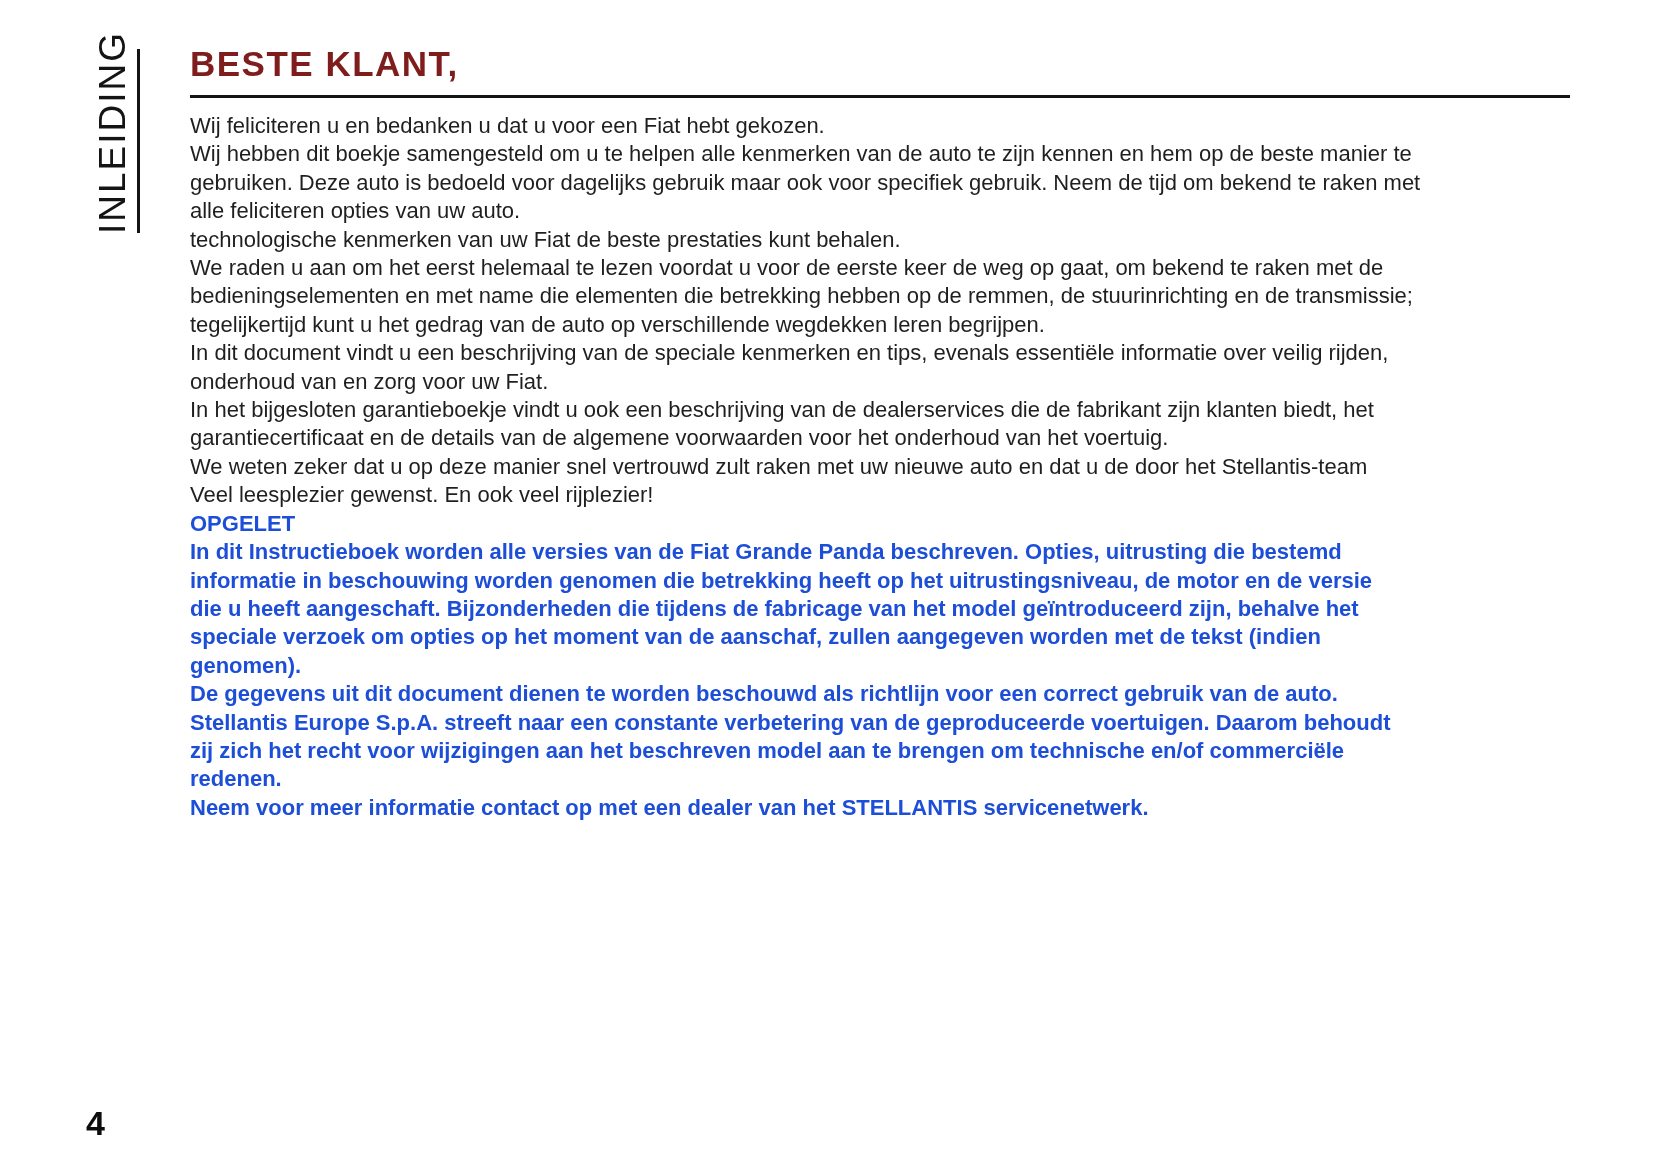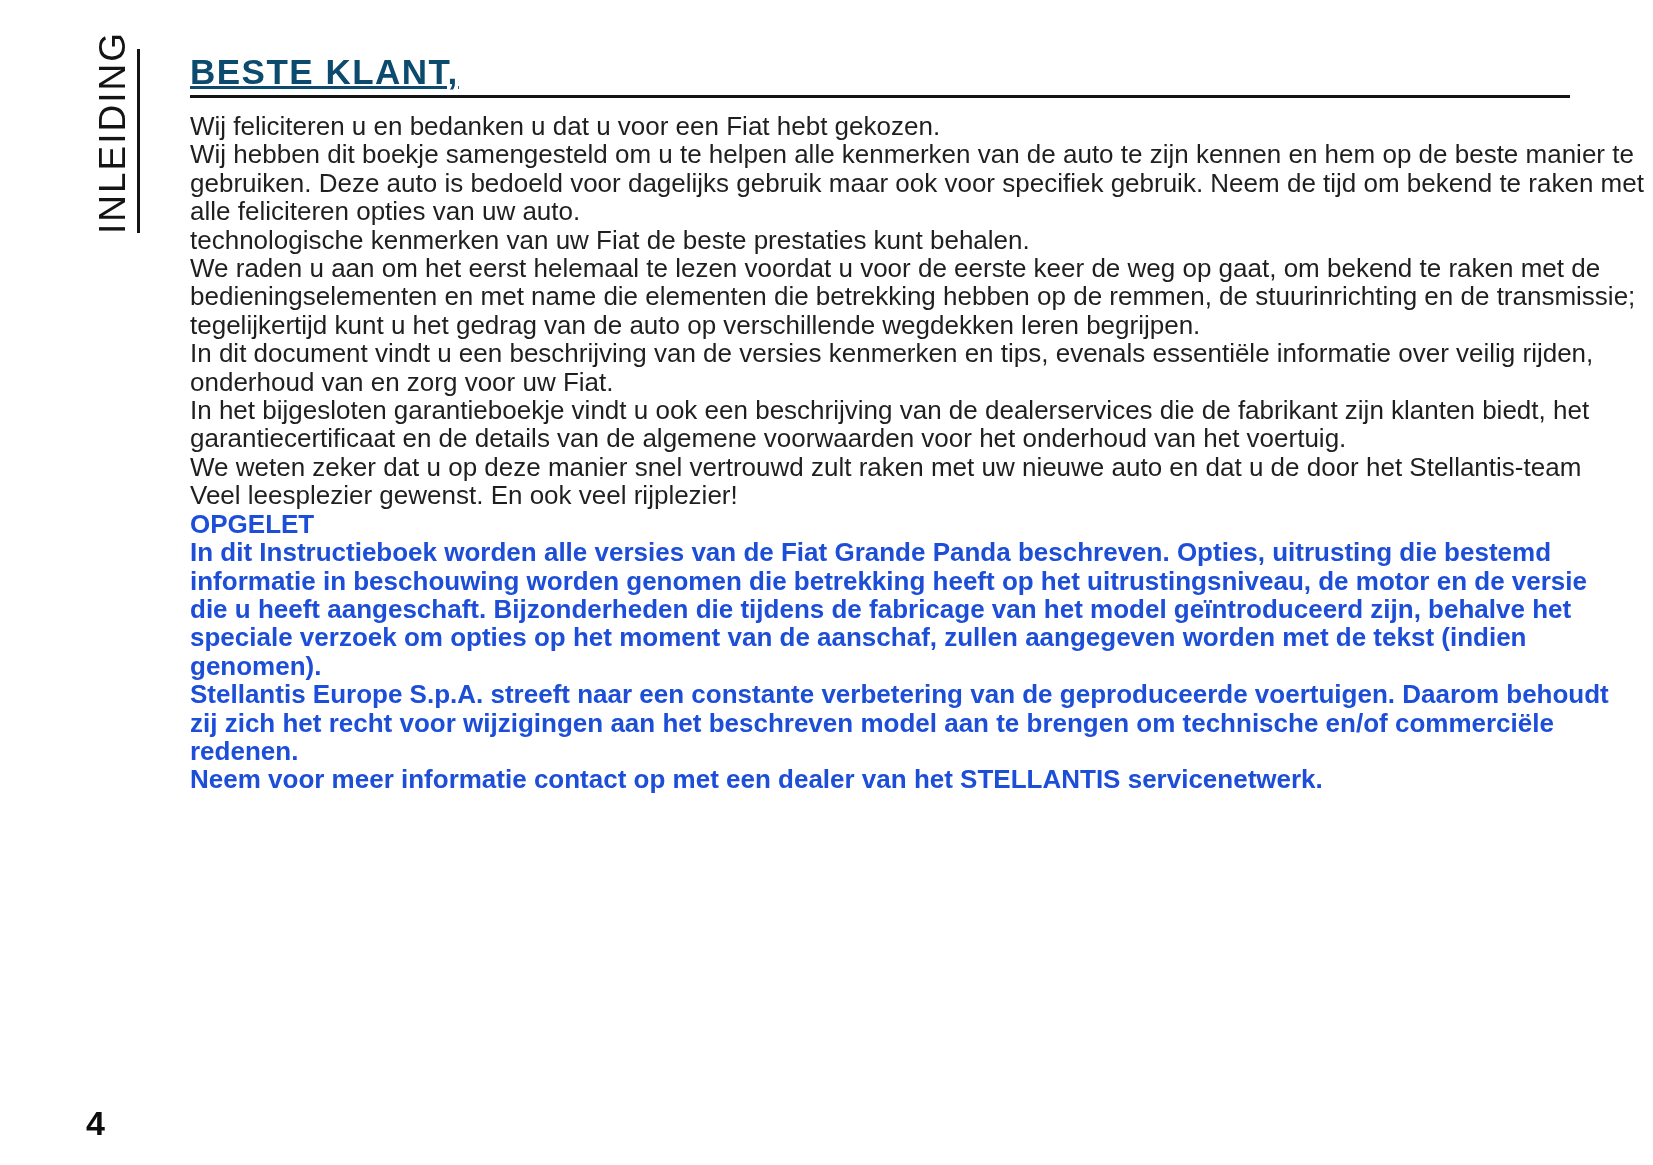--- a/index.html
+++ b/index.html
@@ -37,45 +37,44 @@
     top: 49px;
     width: 3px;
     height: 184px;
     background: #141414;
   }
 
   
   .page-heading {
     position: absolute;
     left: 190px;
-    top: 52px;
+    top: 44px;
     font-size: 35px;
     font-weight: 900;
     letter-spacing: 1.5px;
-    color: #0c4a6e;
-    text-decoration: underline;
+    color: #7f1d1d;
   }
   .heading-rule {
     position: absolute;
     left: 190px;
     top: 95px;
     width: 1380px;
     height: 3px;
     background: #141414;
   }
 
   
   .body-text {
     position: absolute;
     left: 190px;
     top: 112px;
     width: 1390px;
   }
   .text-line {
-    font-size: 26px;
+    font-size: 22px;
     line-height: 28.4px;
     white-space: nowrap;
     color: #1f1f1f;
   }
   .bold-block .text-line {
     font-weight: bold;
     color: #1d4ed8;
   }
 
   
@@ -102,34 +101,35 @@
 <div class="body-text">
   <div class="regular-block">
       <div class="text-line">Wij feliciteren u en bedanken u dat u voor een Fiat hebt gekozen.</div>
       <div class="text-line">Wij hebben dit boekje samengesteld om u te helpen alle kenmerken van de auto te zijn kennen en hem op de beste manier te</div>
       <div class="text-line">gebruiken. Deze auto is bedoeld voor dagelijks gebruik maar ook voor specifiek gebruik. Neem de tijd om bekend te raken met</div>
       <div class="text-line">alle feliciteren opties van uw auto.</div>
       <div class="text-line">technologische kenmerken van uw Fiat de beste prestaties kunt behalen.</div>
       <div class="text-line">We raden u aan om het eerst helemaal te lezen voordat u voor de eerste keer de weg op gaat, om bekend te raken met de</div>
       <div class="text-line">bedieningselementen en met name die elementen die betrekking hebben op de remmen, de stuurinrichting en de transmissie;</div>
       <div class="text-line">tegelijkertijd kunt u het gedrag van de auto op verschillende wegdekken leren begrijpen.</div>
-      <div class="text-line">In dit document vindt u een beschrijving van de versies kenmerken en tips, evenals essentiële informatie over veilig rijden,</div>
+      <div class="text-line">In dit document vindt u een beschrijving van de speciale kenmerken en tips, evenals essentiële informatie over veilig rijden,</div>
       <div class="text-line">onderhoud van en zorg voor uw Fiat.</div>
       <div class="text-line">In het bijgesloten garantieboekje vindt u ook een beschrijving van de dealerservices die de fabrikant zijn klanten biedt, het</div>
       <div class="text-line">garantiecertificaat en de details van de algemene voorwaarden voor het onderhoud van het voertuig.</div>
       <div class="text-line">We weten zeker dat u op deze manier snel vertrouwd zult raken met uw nieuwe auto en dat u de door het Stellantis-team</div>
       <div class="text-line">Veel leesplezier gewenst. En ook veel rijplezier!</div>
     </div>
   <div class="bold-block">
       <div class="text-line">OPGELET</div>
       <div class="text-line">In dit Instructieboek worden alle versies van de Fiat Grande Panda beschreven. Opties, uitrusting die bestemd</div>
       <div class="text-line">informatie in beschouwing worden genomen die betrekking heeft op het uitrustingsniveau, de motor en de versie</div>
       <div class="text-line">die u heeft aangeschaft. Bijzonderheden die tijdens de fabricage van het model geïntroduceerd zijn, behalve het</div>
       <div class="text-line">speciale verzoek om opties op het moment van de aanschaf, zullen aangegeven worden met de tekst (indien</div>
       <div class="text-line">genomen).</div>
+      <div class="text-line">De gegevens uit dit document dienen te worden beschouwd als richtlijn voor een correct gebruik van de auto.</div>
       <div class="text-line">Stellantis Europe S.p.A. streeft naar een constante verbetering van de geproduceerde voertuigen. Daarom behoudt</div>
       <div class="text-line">zij zich het recht voor wijzigingen aan het beschreven model aan te brengen om technische en/of commerciële</div>
       <div class="text-line">redenen.</div>
       <div class="text-line">Neem voor meer informatie contact op met een dealer van het STELLANTIS servicenetwerk.</div>
     </div>
 </div>
 
 <div class="page-number">4</div>
 
 </body></html>

